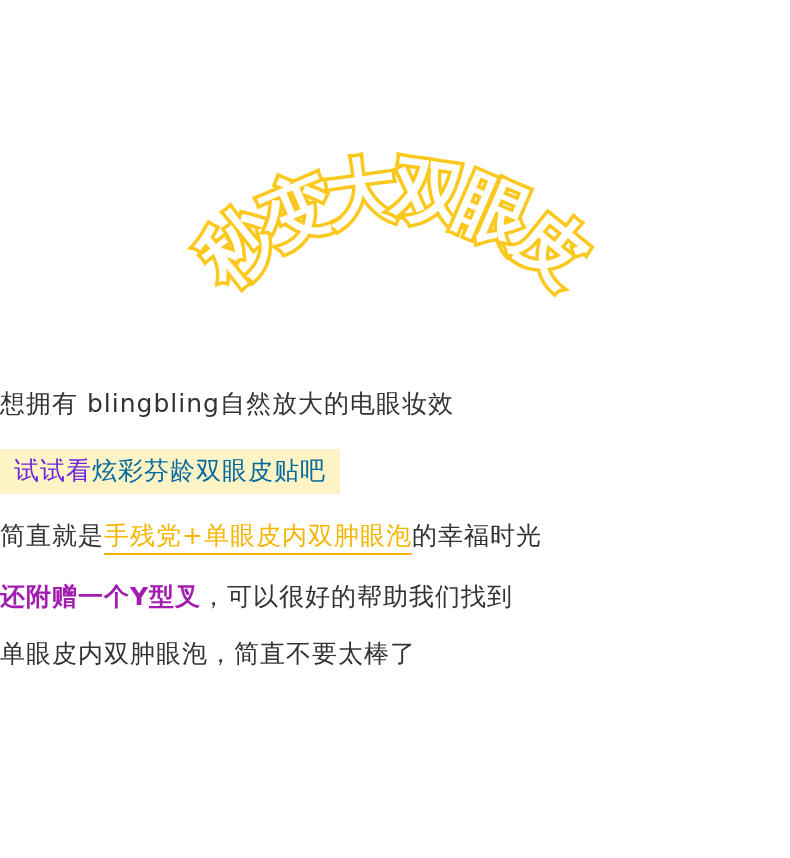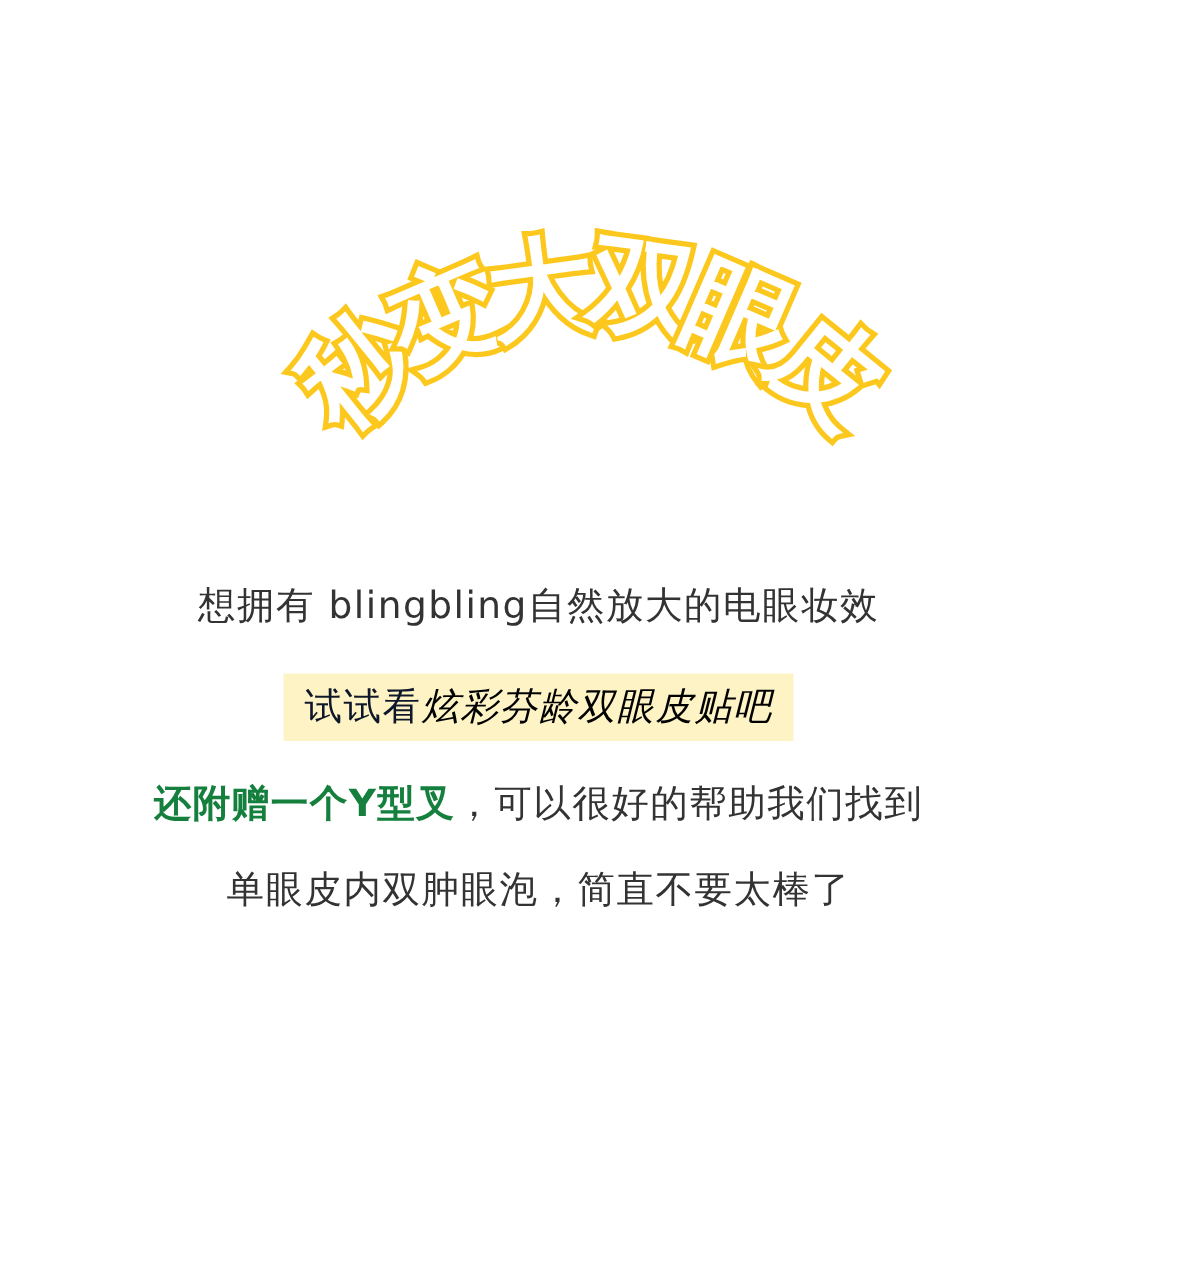--- a/index.html
+++ b/index.html
@@ -46,50 +46,50 @@
     white-space: pre;
     transform-origin: 50% 50%;
   }
 
   
   .lines {
     position: absolute;
     left: 0;
     top: 278px;
     width: 718px;
-    text-align: center;
+    text-align: left;
   }
   .line {
     font-family: "DejaVu Sans", sans-serif;
     font-size: 25px;
     color: #333333;
     letter-spacing: 1px;
     margin-bottom: 26px;
     line-height: 1.25;
     white-space: nowrap;
   }
   .line.l1 { margin-bottom: 30px; }
 
   .hl-box {
     display: inline-block;
     background: #fdf3c4;
     padding: 6px 14px 7px 14px;
   }
-  .hl-box .dark { color: #0f172a; }
-  .hl-box .accent { color: #000000; font-style: italic; }
+  .hl-box .dark { color: #6d28d9; }
+  .hl-box .accent { color: #0369a1; }
 
   .line.l3 .accent-underline {
     color: #f7b500;
     border-bottom: 2px solid #f7b500;
     padding-bottom: 3px;
   }
   .line.l3 { margin-bottom: 30px; }
 
   .bold-accent {
-    color: #15803d;
+    color: #a21caf;
     font-weight: bold;
   }
 
   .line.l7 {
     margin-bottom: 0;
   }
   .underline-thick {
     display: inline-block;
     background: linear-gradient(to top, #fcd535 0 7px, transparent 7px 100%);
     padding: 0 6px 2px 6px;
@@ -112,20 +112,22 @@
   </div>
 
   <div class="lines">
 
     <div class="line l1">想拥有 blingbling自然放大的电眼妆效</div>
 
     <div class="line l2">
       <span class="hl-box"><span class="dark">试试看</span><span class="accent">炫彩芬龄双眼皮贴吧</span></span>
     </div>
 
+    <div class="line l3"><span>简直就是</span><span class="accent-underline">手残党+单眼皮内双肿眼泡</span><span>的幸福时光</span>
+    </div>
 
 
     <div class="line l5"><span class="bold-accent">还附赠一个Y型叉</span><span>，可以很好的帮助我们找到</span>
     </div>
 
     <div class="line l6">单眼皮内双肿眼泡，简直不要太棒了</div>
 
 
   </div>
 </div>

